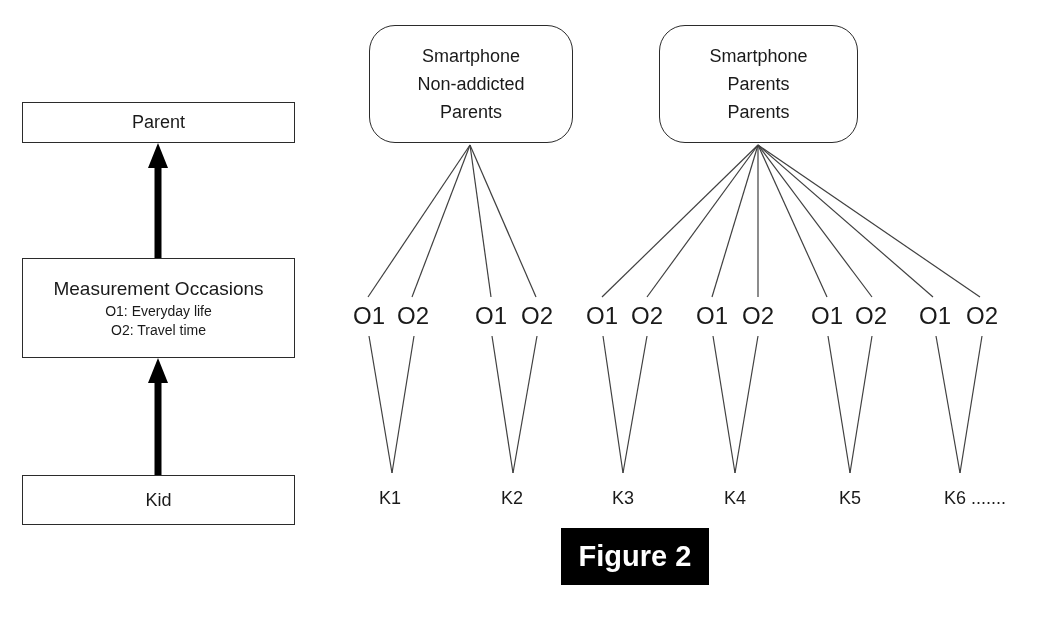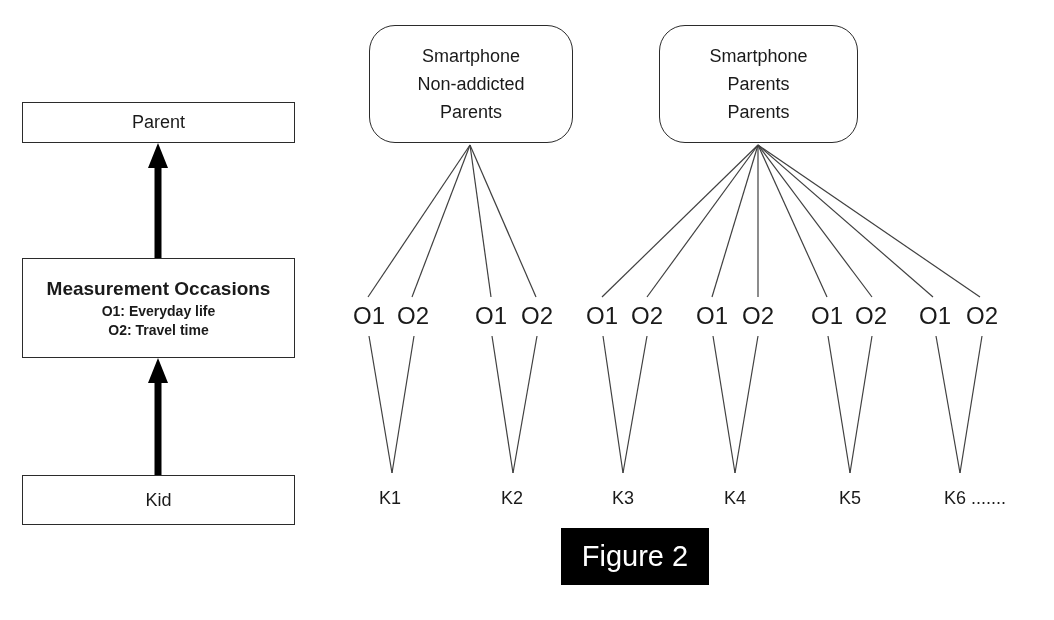--- a/index.html
+++ b/index.html
@@ -39,21 +39,20 @@
     background: #ffffff;
     display: flex;
     align-items: center;
     justify-content: center;
     box-sizing: border-box;
     text-align: center;
   }
   .rect-box.stacked {
     flex-direction: column;
     justify-content: center;
-    font-weight: bold;
   }
   .parent-box   { left: 22px;  top: 102px; width: 273px; height: 41px;  font-size: 18px; }
   .measure-box  { left: 22px;  top: 258px; width: 273px; height: 100px; }
   .kid-box      { left: 22px;  top: 475px; width: 273px; height: 50px;  font-size: 18px; }
   .measure-title { font-size: 19px; line-height: 26px; }
   .measure-sub   { font-size: 14px; line-height: 19px; }
   .group-box {
     position: absolute;
     top: 25px;
     height: 118px;
@@ -95,21 +94,21 @@
     left: 561px;
     top: 528px;
     width: 148px;
     height: 57px;
     background: #000000;
     color: #ffffff;
     display: flex;
     align-items: center;
     justify-content: center;
     font-size: 29px;
-    font-weight: normal;
+    font-weight: bold;
   }
 </style>
 </head>
 <body>
 
 <div class="canvas">
 
   <svg class="lines" viewBox="0 0 1054 620" xmlns="http://www.w3.org/2000/svg">
 
     <g>

